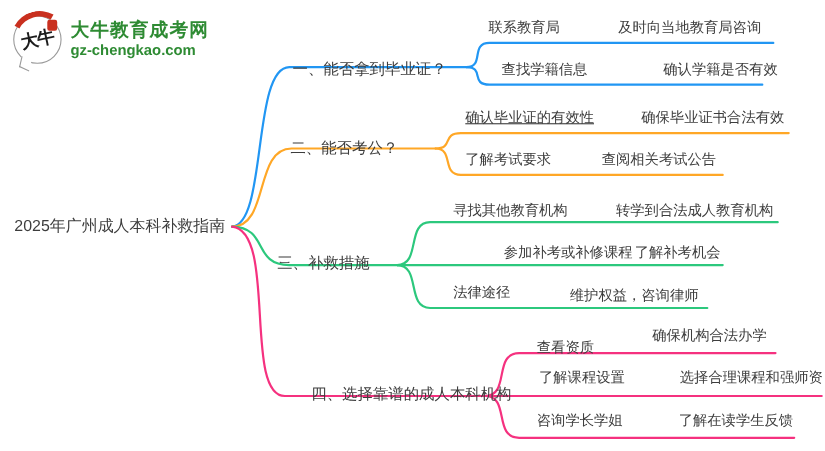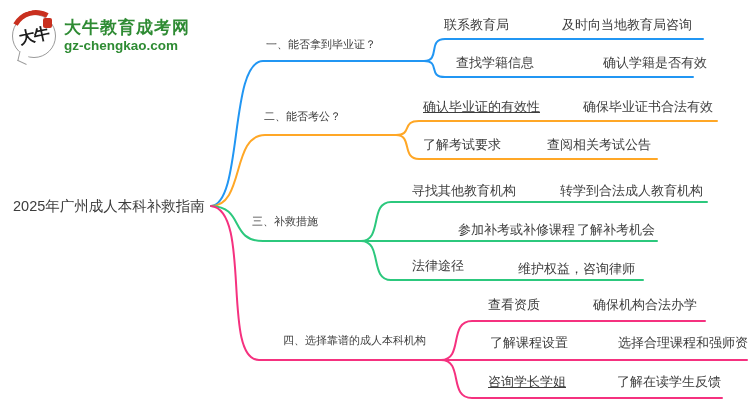--- a/index.html
+++ b/index.html
@@ -1,21 +1,21 @@
 <!DOCTYPE html>
 <html><head>
 <meta charset="utf-8">
 <style>
   html,body{margin:0;padding:0;background:#fff;}
   #stage{position:relative;width:750px;height:410px;background:#ffffff;overflow:hidden;
          font-family:"Liberation Sans","DejaVu Sans",sans-serif;}
   svg{position:absolute;left:0;top:0;}
   .lbl{position:absolute;white-space:nowrap;color:#3d3d3d;line-height:1.25;}
   .root{font-size:14.5px;}
-  .btop{font-size:11px;}
+  .btop{font-size:14px;margin-top:16px;}
   .sub{font-size:13px;}
   
   .logo{position:absolute;left:12px;top:14px;display:flex;align-items:center;gap:8px;}
   .bubble{position:relative;width:44px;height:44px;border:1.5px solid #9a9a9a;border-radius:50%;
           background:#fff;box-sizing:border-box;}
   .arc{position:absolute;top:-5px;left:-3px;width:42px;height:42px;border:5px solid transparent;
        border-top-color:#c9301f;border-radius:50%;transform:rotate(-16deg);}
   .seal{position:absolute;top:3px;right:3px;width:9px;height:10px;background:#c9301f;border-radius:2px;}
   .badge{display:block;margin-top:11px;text-align:center;font-size:16px;font-weight:bold;color:#1c1c1c;
          transform:rotate(-12deg);letter-spacing:-1px;}
@@ -80,20 +80,20 @@
 
   <div class="lbl btop" style="left:252px;top:215px;">三、补救措施</div>
   <div class="lbl sub" style="left:412px;top:183px;">寻找其他教育机构</div>
   <div class="lbl sub" style="left:560px;top:183px;">转学到合法成人教育机构</div>
   <div class="lbl sub" style="left:410px;top:222px;margin-left:48px;">参加补考或补修课程</div>
   <div class="lbl sub" style="left:577px;top:222px;">了解补考机会</div>
   <div class="lbl sub" style="left:412px;top:258px;">法律途径</div>
   <div class="lbl sub" style="left:518px;top:261px;">维护权益，咨询律师</div>
 
   <div class="lbl btop" style="left:283px;top:334px;">四、选择靠谱的成人本科机构</div>
-  <div class="lbl sub" style="left:488px;top:297px;">查看资质</div>
+  <div class="lbl sub" style="left:488px;top:308px;">查看资质</div>
   <div class="lbl sub" style="left:593px;top:297px;">确保机构合法办学</div>
   <div class="lbl sub" style="left:490px;top:335px;">了解课程设置</div>
   <div class="lbl sub" style="left:618px;top:335px;">选择合理课程和强师资</div>
-  <div class="lbl sub" style="left:488px;top:374px;text-decoration:underline;">咨询学长学姐</div>
+  <div class="lbl sub" style="left:488px;top:374px;">咨询学长学姐</div>
   <div class="lbl sub" style="left:617px;top:374px;">了解在读学生反馈</div>
 
 </div>
 
 </body></html>

